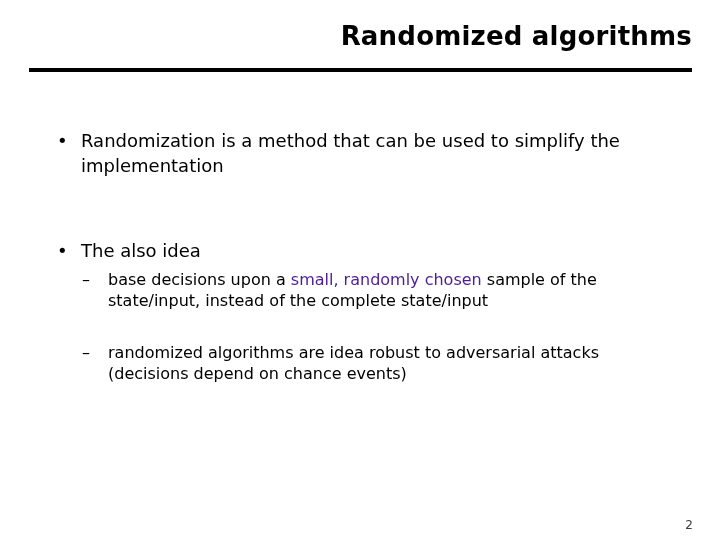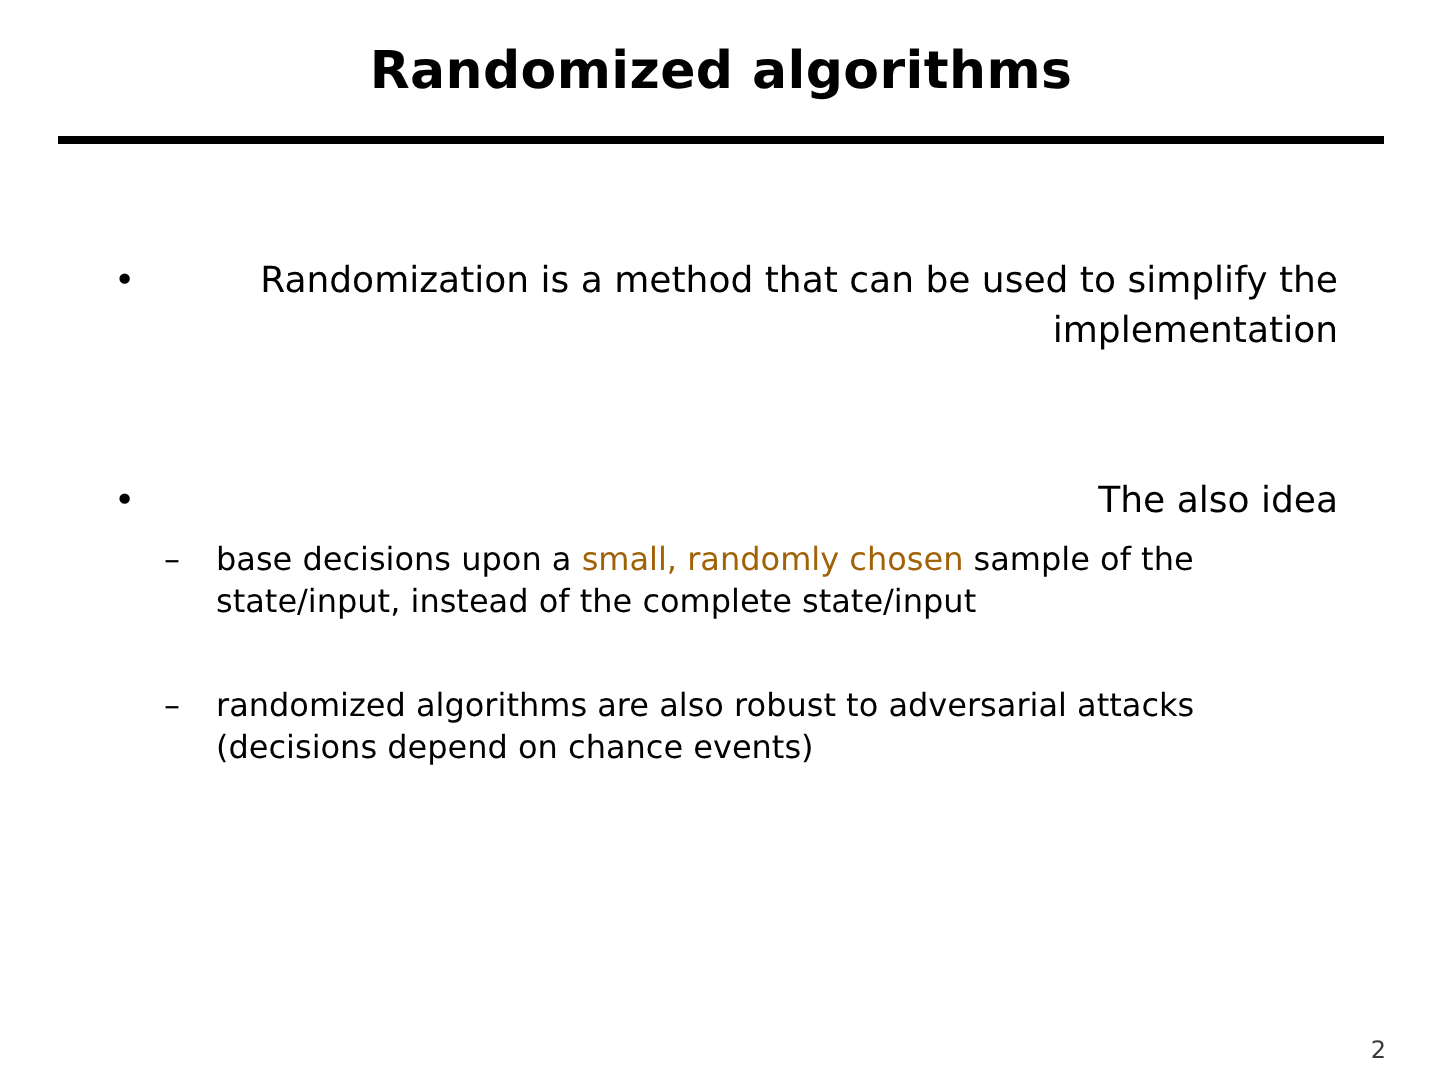--- a/index.html
+++ b/index.html
@@ -22,21 +22,21 @@
     height: 540px;
     background: #ffffff;
   }
 
   
   .slide-title {
     position: absolute;
     left: 29px;
     top: 20px;
     width: 663px;
-    text-align: center;
+    text-align: right;
     font-family: "DejaVu Sans", "Liberation Sans", sans-serif;
     font-weight: bold;
     font-size: 26px;
     line-height: 32px;
     letter-spacing: 0.2px;
     color: #000000;
     white-space: nowrap;
   }
 
   
@@ -72,22 +72,21 @@
     left: 0;
     top: 0;
     width: 22px;
     text-align: left;
     font-size: 18px;
     line-height: 25px;
     color: #000000;
   }
   .bullet-l1 .text {
     display: block;
-    margin-left: 10px;
-    text-align: right;
+    margin-left: 24px;
   }
 
   #bullet-1 {
     left: 57px;
     top: 128px;
     width: 612px;
   }
   #bullet-2 {
     left: 57px;
     top: 238px;
@@ -123,21 +122,21 @@
     top: 269px;
     width: 572px;
   }
   #subbullet-2 {
     left: 82px;
     top: 342px;
     width: 572px;
   }
 
   .hl {
-    color: #a16207;
+    color: #4c1d95;
   }
 
   
   .page-number {
     position: absolute;
     right: 27px;
     bottom: 8px;
     font-family: "DejaVu Sans", "Liberation Sans", sans-serif;
     font-size: 12px;
     line-height: 14px;
@@ -165,20 +164,20 @@
       <span class="text">The also idea</span>
     </div>
 
     <div class="bullet-l2" id="subbullet-1">
       <span class="marker">–</span>
       <span class="text"><span>base decisions upon a </span><span class="hl">small, randomly chosen</span><span> sample of the state/input, instead of the complete state/input</span></span>
     </div>
 
     <div class="bullet-l2" id="subbullet-2">
       <span class="marker">–</span>
-      <span class="text"><span>randomized algorithms are also robust to adversarial attacks (decisions depend on chance events)</span><span class="hl"></span><span></span></span>
+      <span class="text"><span>randomized algorithms are idea robust to adversarial attacks (decisions depend on chance events)</span><span class="hl"></span><span></span></span>
     </div>
 
   </div>
 
   <div class="page-number">2</div>
 
 </div>
 
 </body></html>

